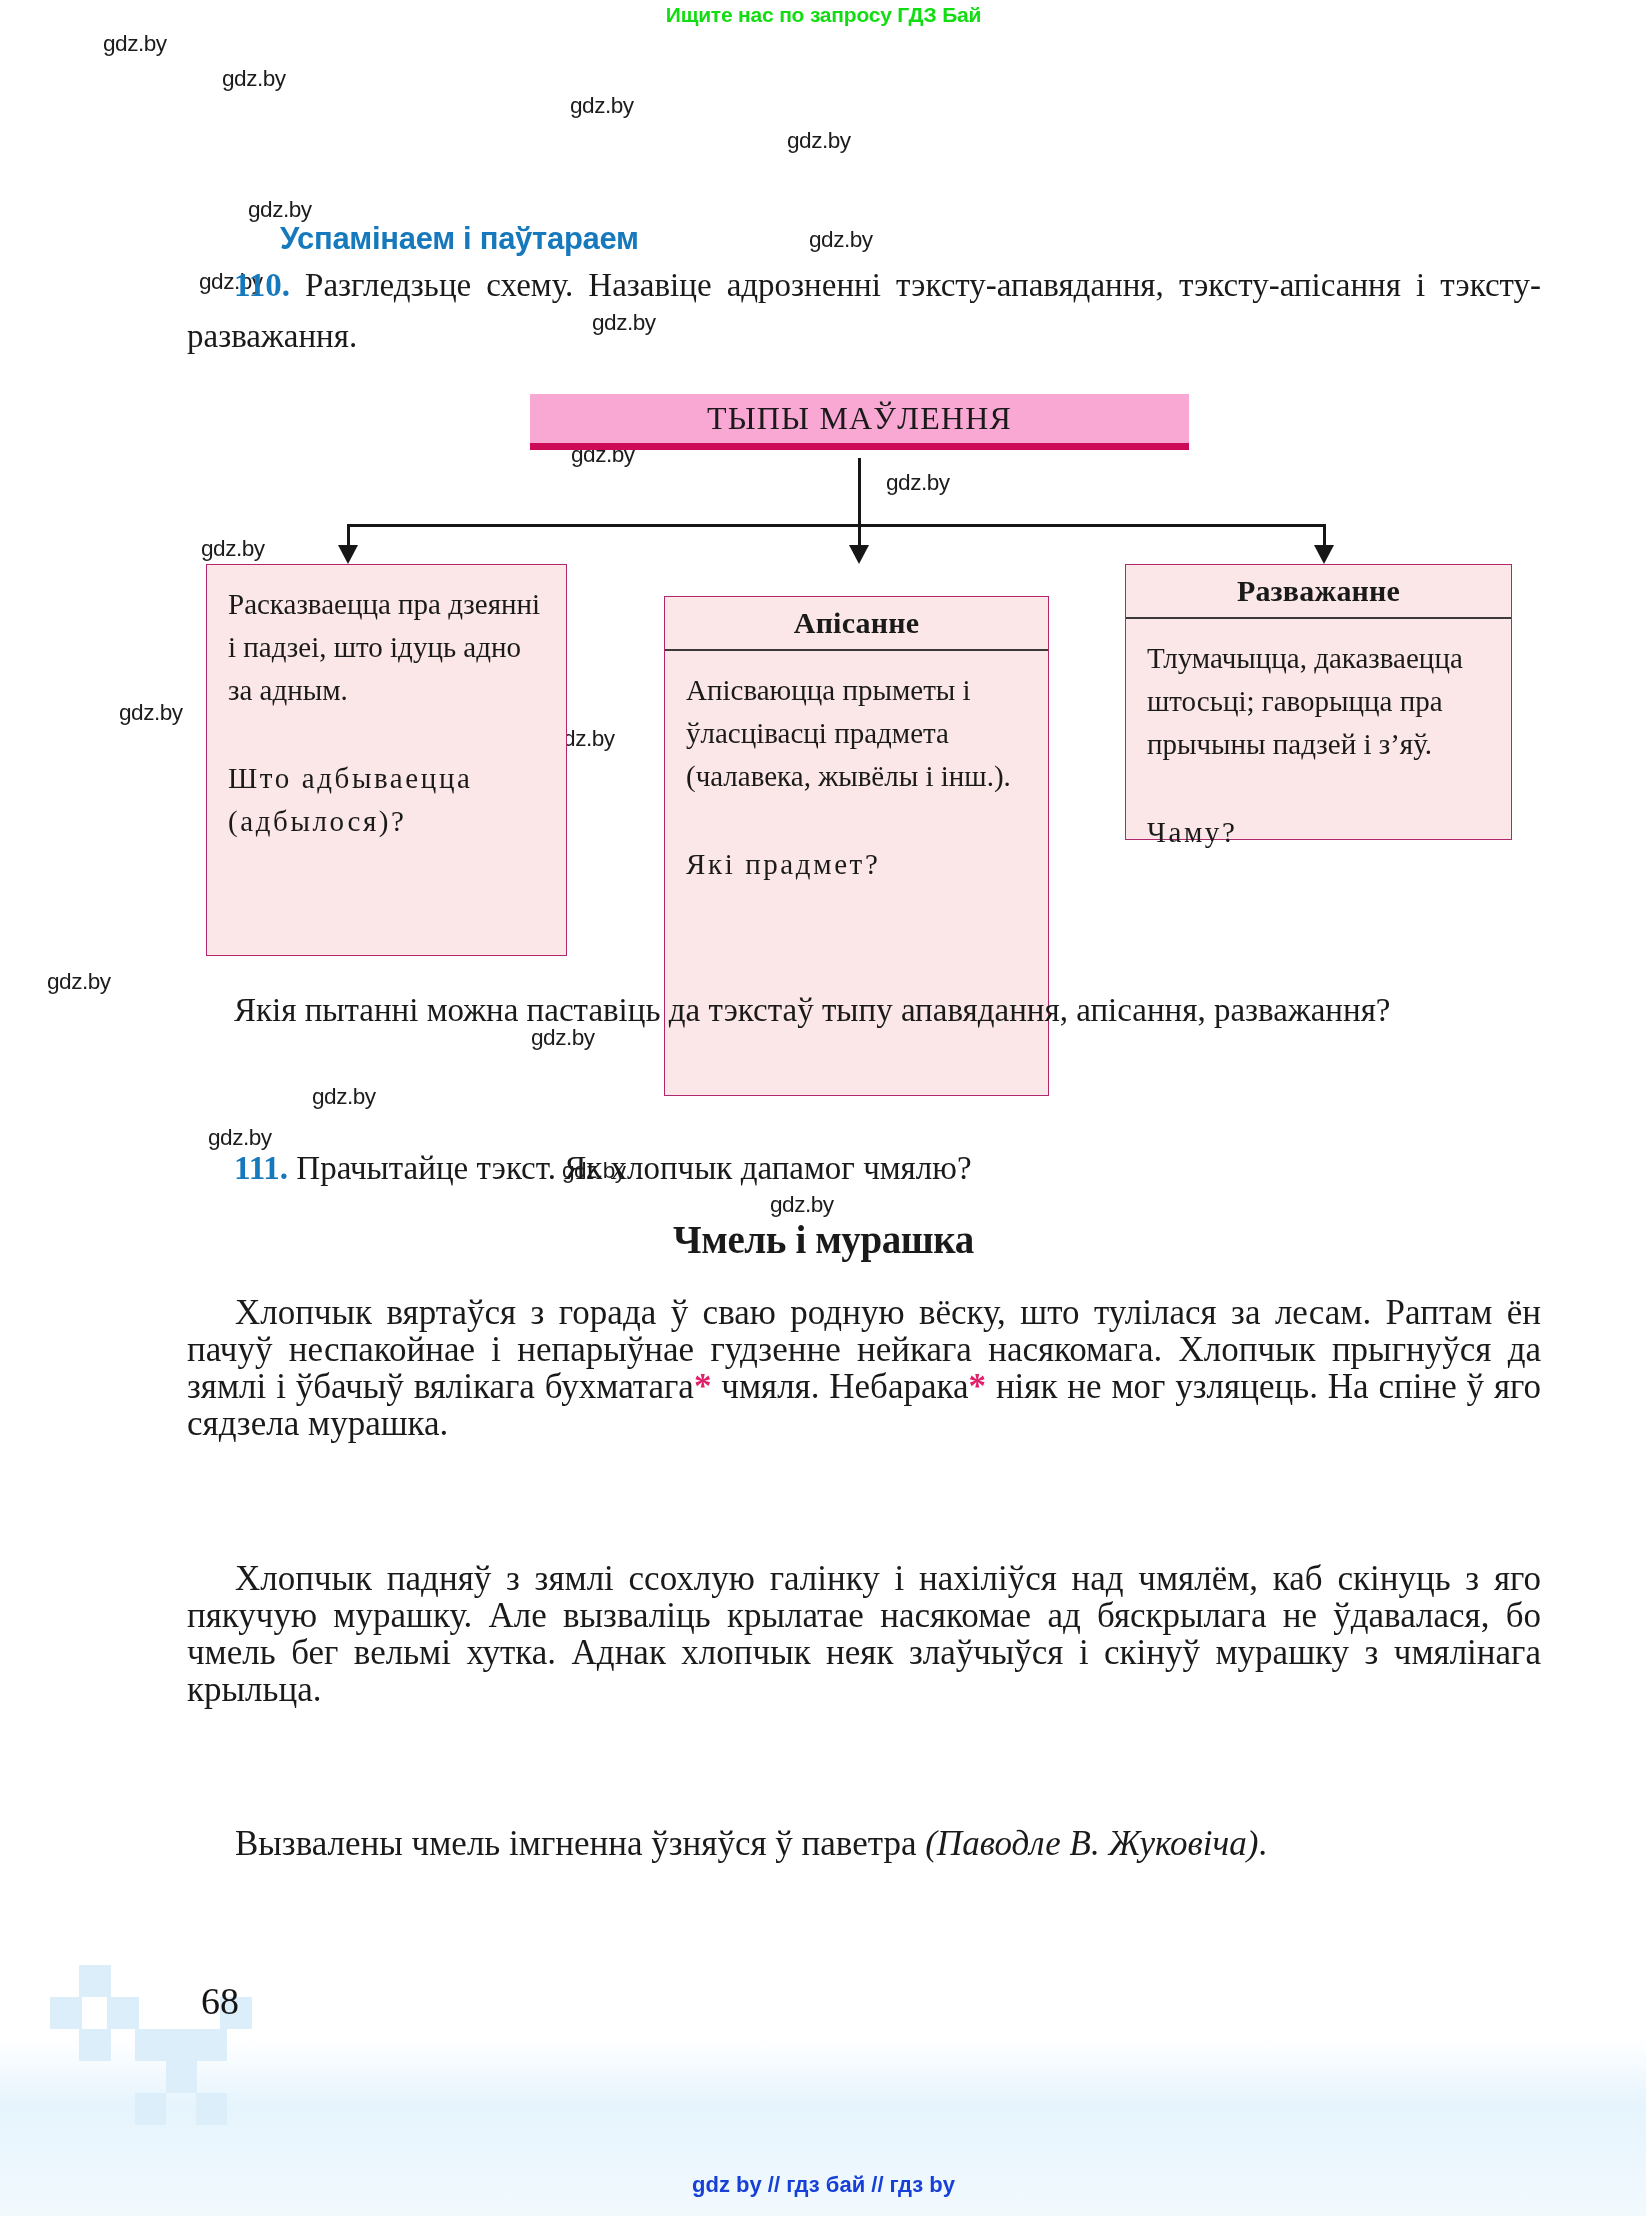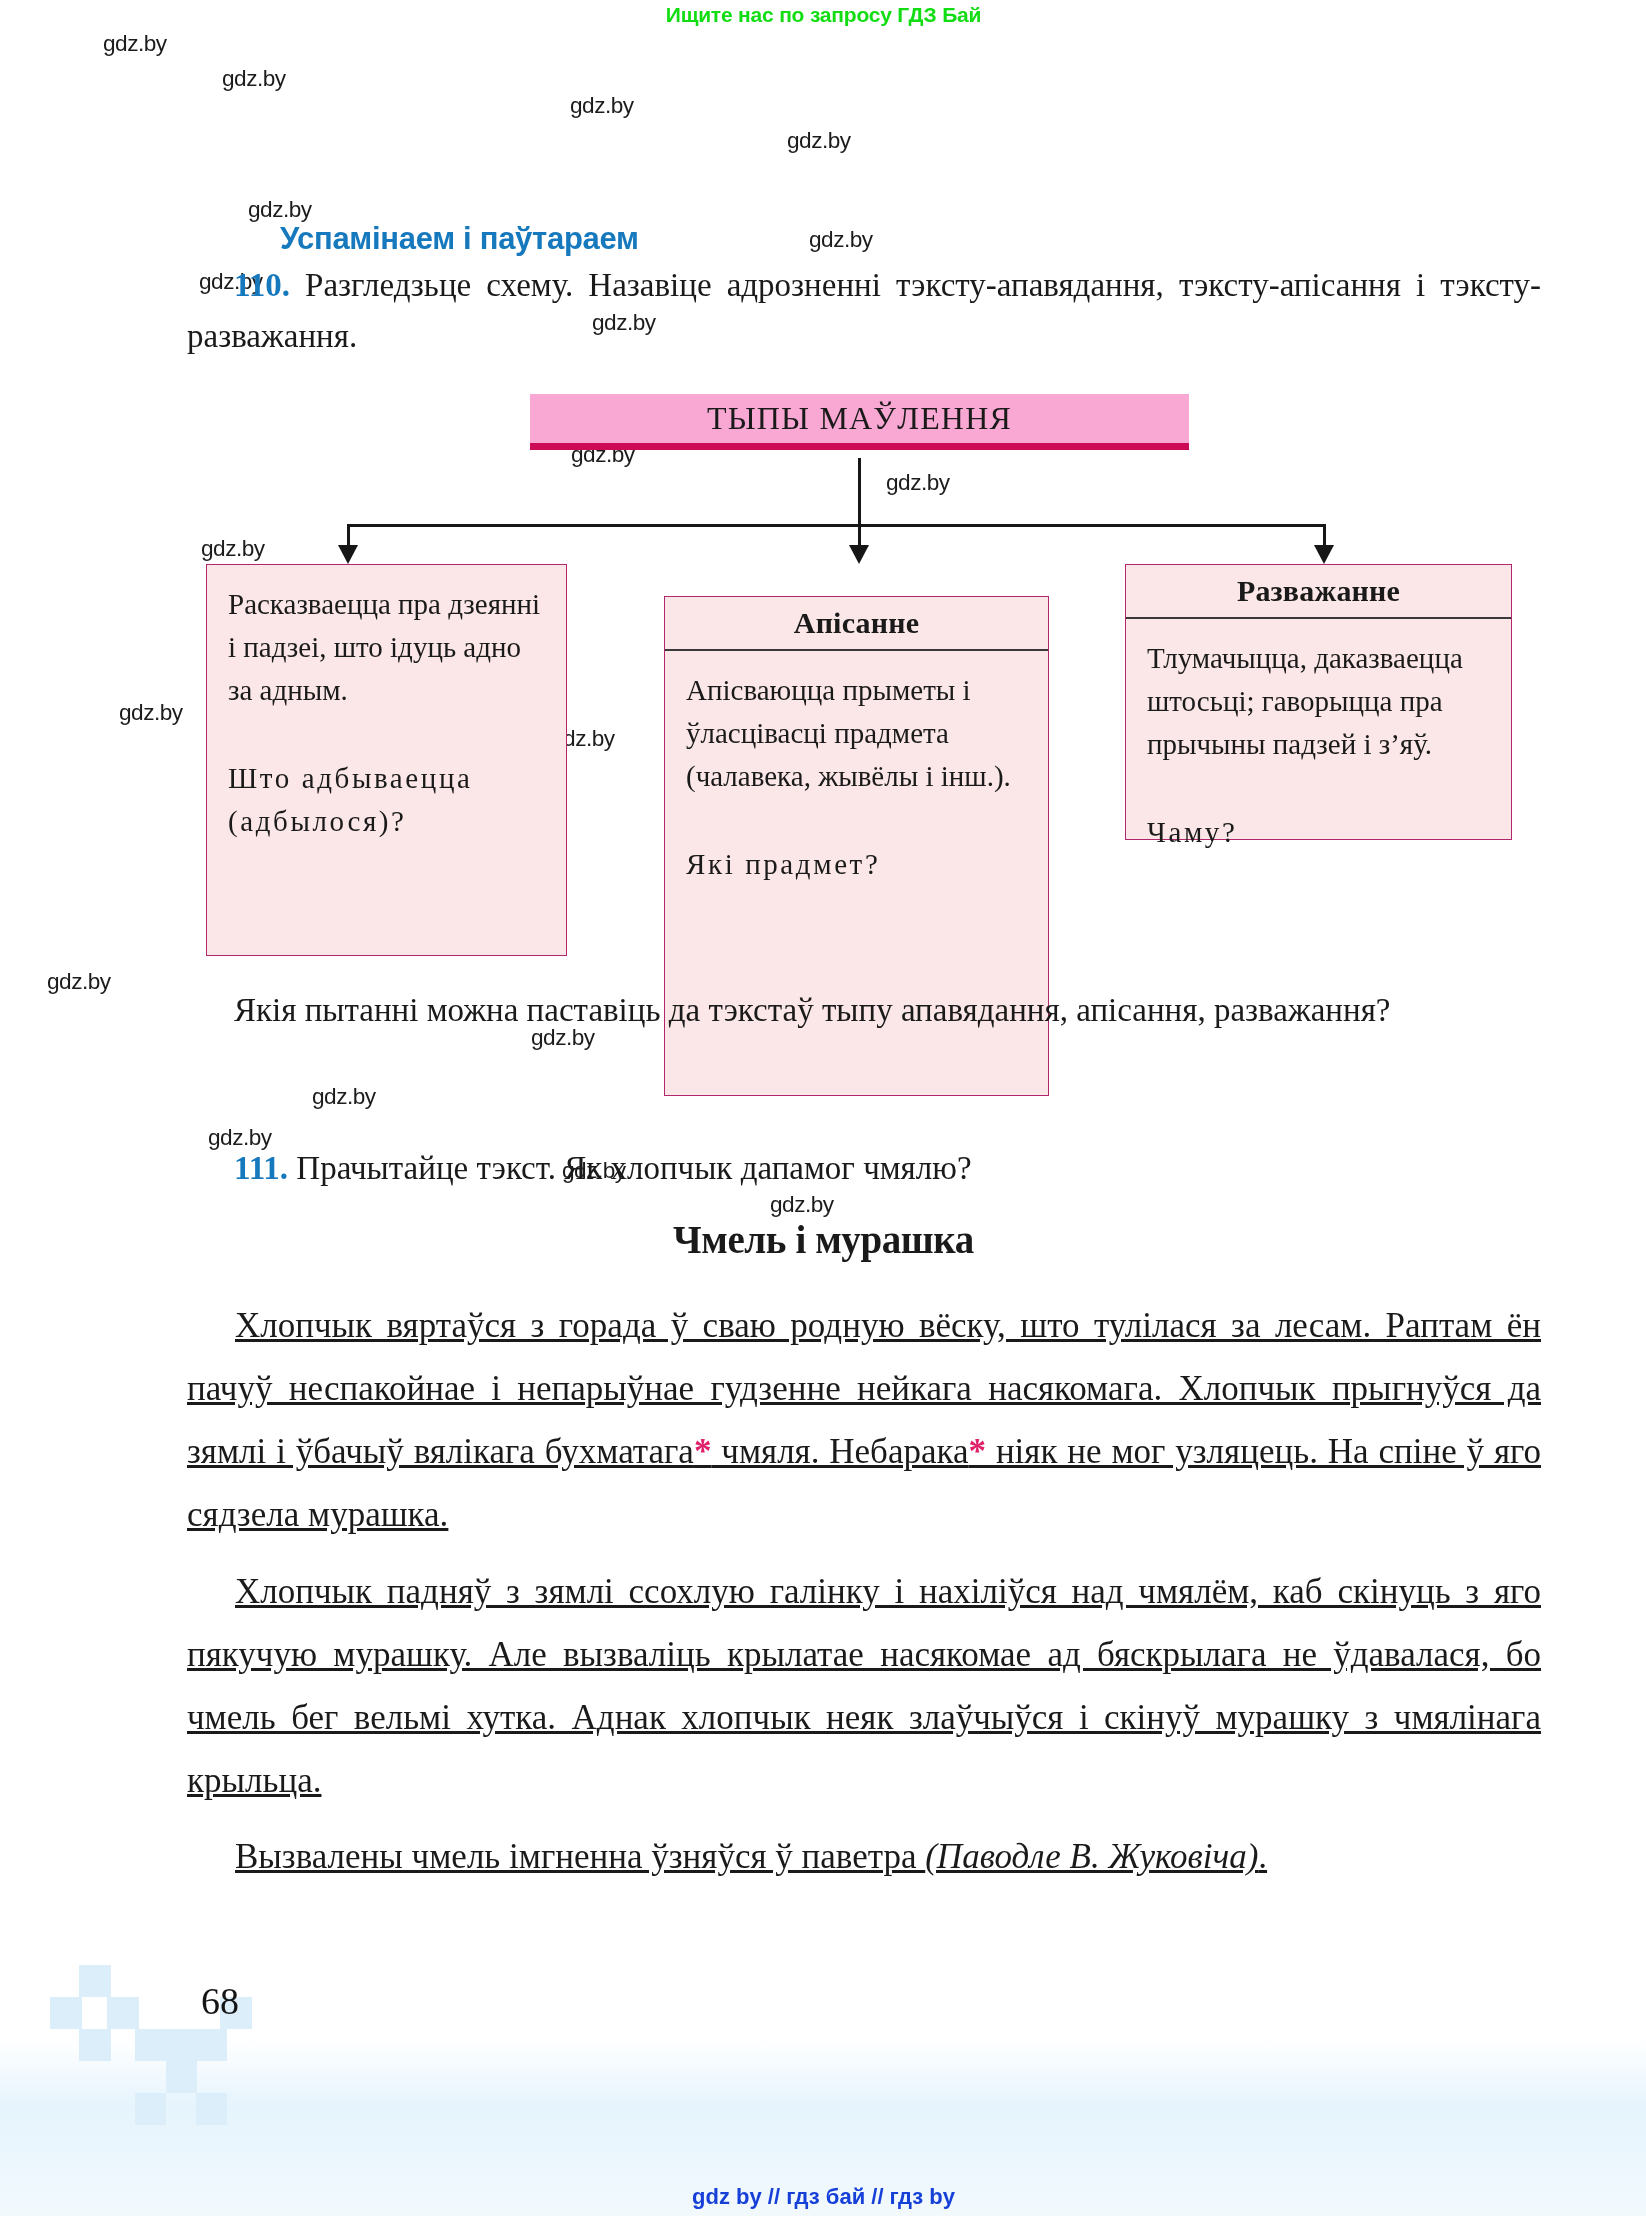--- a/index.html
+++ b/index.html
@@ -150,24 +150,23 @@
     text-align: center;
     font-weight: bold;
     font-size: 39px;
     letter-spacing: -0.4px;
   }
   .para {
     position: absolute;
     left: 187px;
     width: 1354px;
     font-size: 35px;
-    line-height: 63px;
+    line-height: 37px;
     text-align: justify;
     text-align-last: left;
-    text-decoration: underline;
   }
   .para .ind { display: inline-block; width: 48px; }
   .star { color: #e0206a; font-weight: bold; }
   .src { font-style: italic; }
 
   
   .page-number {
     position: absolute;
     left: 201px;
     top: 1979px;
@@ -186,21 +185,20 @@
   .footer-links {
     position: absolute;
     left: 0; top: 2172px;
     width: 1647px;
     text-align: center;
     font-family: "Liberation Sans", sans-serif;
     font-size: 22px;
     font-weight: bold;
     color: #1740d8;
     letter-spacing: 0px;
-    margin-top: 12px;
   }
 </style>
 </head>
 <body>
 
 <div id="page">
 
   <div class="promo-banner">Ищите нас по запросу ГДЗ Бай</div>
 
   <div id="watermark-layer">

